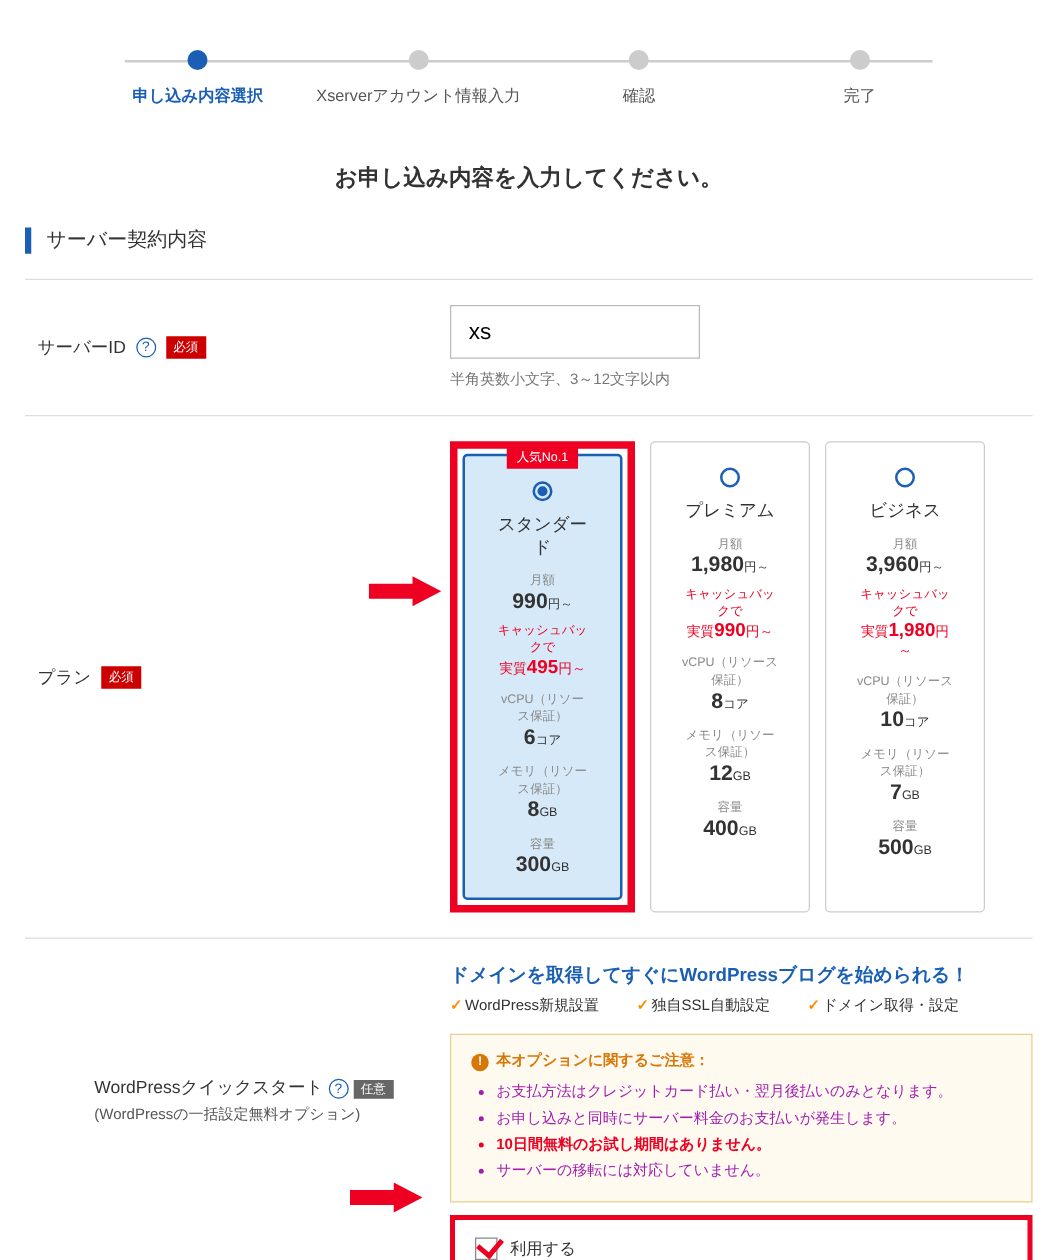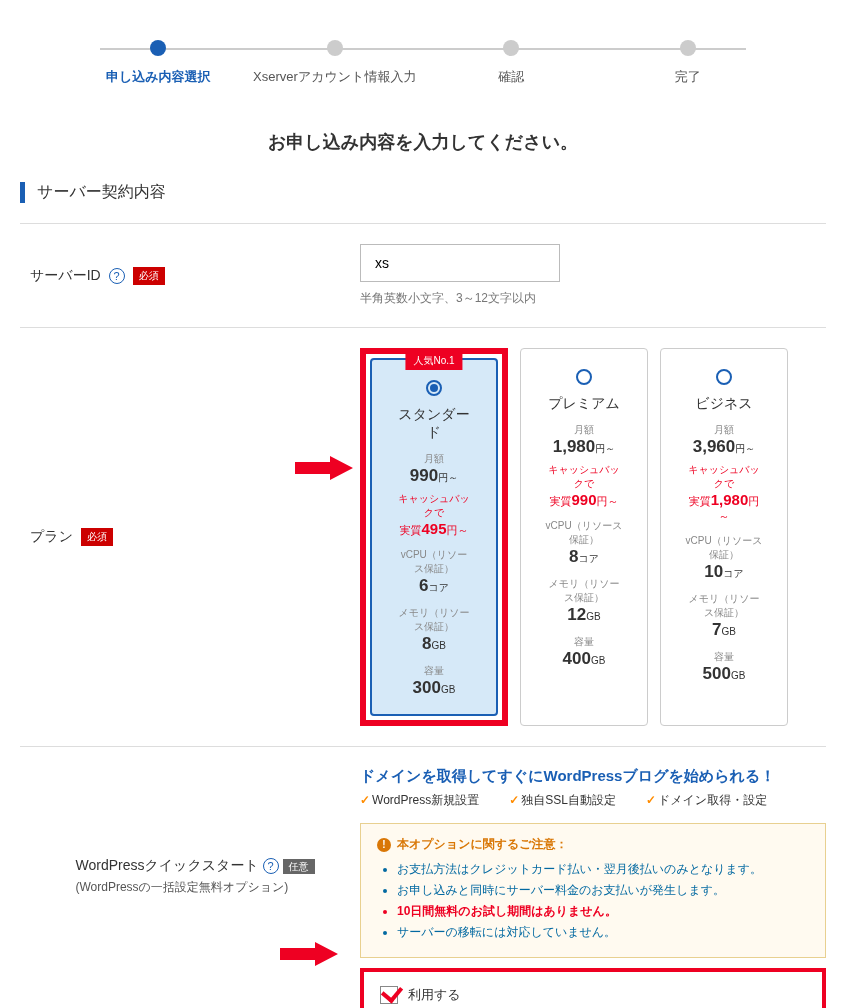--- a/index.html
+++ b/index.html
@@ -20,21 +20,21 @@
     .form-row { display: flex; padding: 20px 0; border-top: 1px solid #ddd; }
     .form-label { width: 340px; display: flex; align-items: center; gap: 8px; font-size: 14px; padding-left: 10px; flex-shrink: 0; }
     .form-label.top-align { align-items: flex-start; padding-top: 10px; justify-content: center; }
     .form-label .sub { font-size: 12px; color: #555; display: block; margin-top: 4px; }
     .form-content { flex: 1; }
     
     .badge-required { background: #c00; color: #fff; font-size: 10px; padding: 2px 6px; }
     .badge-optional { background: #666; color: #fff; font-size: 10px; padding: 2px 6px; }
     .help-icon { display: inline-flex; width: 16px; height: 16px; border: 1px solid #1a5fb4; color: #1a5fb4; border-radius: 50%; font-size: 11px; align-items: center; justify-content: center; }
     
-    .text-input { border: 1px solid #bbb; padding: 10px 14px; font-size: 14px; width: 200px; }
+    .text-input { border: 1px solid #bbb; padding: 10px 14px; font-size: 18px; width: 200px; }
     .input-hint { font-size: 12px; color: #777; margin-top: 8px; }
     
     .plans { display: flex; gap: 12px; }
     .plan-card { border: 1px solid #ccc; border-radius: 4px; padding: 12px 24px 16px; width: 128px; text-align: center; position: relative; cursor: pointer; }
     .plan-card.selected { background: #d6e9f8; border: 2px solid #1a5fb4; }
     .plan-badge { position: absolute; top: -8px; left: 50%; transform: translateX(-50%); background: #e02; color: #fff; font-size: 10px; padding: 2px 8px; }
     .plan-radio { width: 16px; height: 16px; border: 2px solid #1a5fb4; border-radius: 50%; margin: 8px auto 10px; display: flex; align-items: center; justify-content: center; }
     .plan-radio.checked::after { content: ''; width: 8px; height: 8px; background: #1a5fb4; border-radius: 50%; }
     .plan-name { font-size: 14px; color: #333; margin-bottom: 10px; }
     .spec-label { font-size: 10px; color: #888; margin-top: 10px; }
@@ -50,21 +50,21 @@
     .arrow-svg { position: absolute; }
     
     .wp-intro { color: #1a5fb4; font-weight: bold; font-size: 15px; margin-bottom: 6px; }
     .wp-features { display: flex; gap: 30px; font-size: 12px; margin-bottom: 14px; }
     .wp-feature::before { content: '✓'; color: #ff8c00; font-weight: bold; margin-right: 2px; }
     
     .notice-box { background: #fffaf0; border: 1px solid #e8d090; padding: 12px 16px; font-size: 12px; }
     .notice-title { color: #d97706; font-weight: bold; margin-bottom: 8px; }
     .notice-title::before { content: '!'; display: inline-flex; width: 14px; height: 14px; background: #d97706; color: #fff; border-radius: 50%; align-items: center; justify-content: center; margin-right: 6px; font-size: 10px; }
     .notice-list { list-style: disc; padding-left: 20px; }
-    .notice-list li { margin: 4px 0; color: #0369a1; }
+    .notice-list li { margin: 4px 0; color: #a21caf; }
     .notice-list li.red { color: #e02; font-weight: bold; }
     
     .checkbox-row { border: 4px solid #e02; padding: 14px 16px; margin-top: 10px; display: flex; align-items: center; gap: 10px; }
     .checkbox-icon { width: 18px; height: 18px; border: 1px solid #888; position: relative; }
     .checkbox-icon::after { content: ''; position: absolute; left: 2px; top: -2px; width: 14px; height: 10px; border-left: 4px solid #e02; border-bottom: 4px solid #e02; transform: rotate(-50deg); }
     
     .arrow-red { fill: #e02; }
   </style>
 </head>
 <body>

